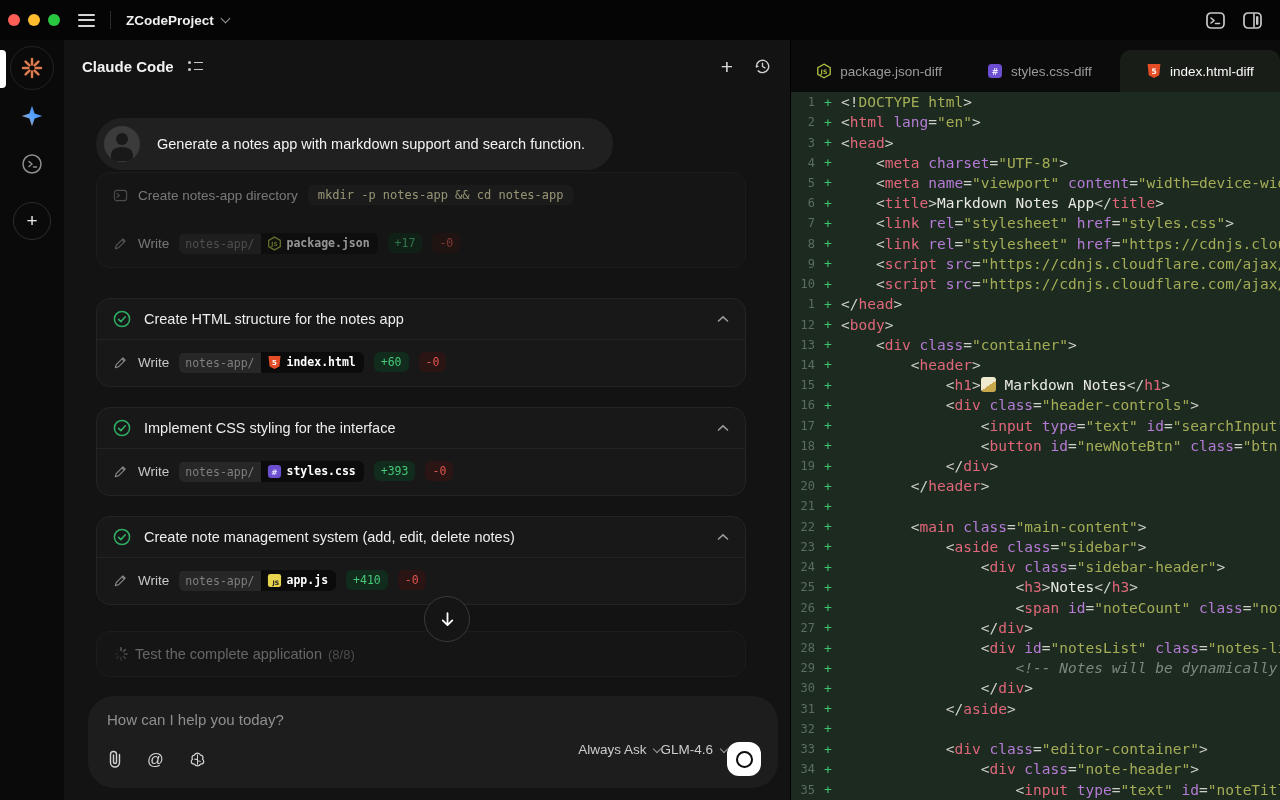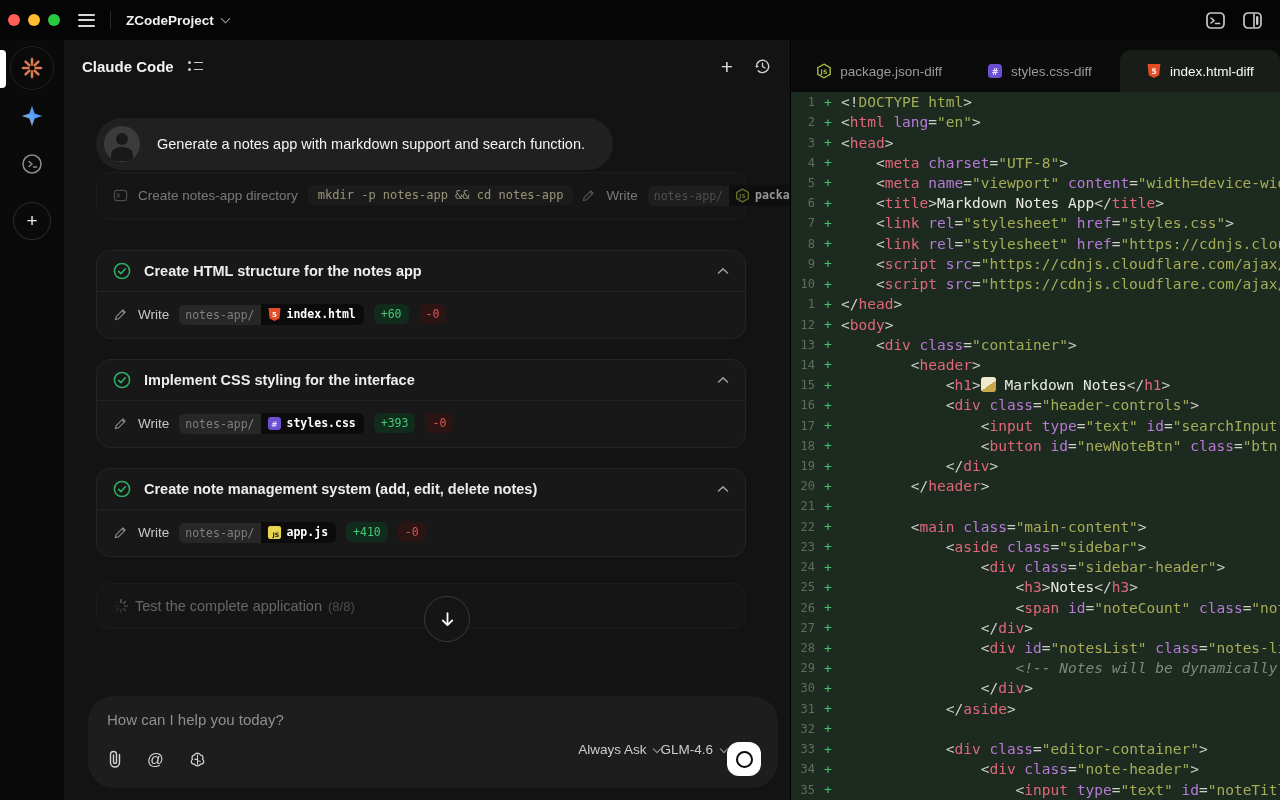--- a/index.html
+++ b/index.html
@@ -42,23 +42,23 @@
 .avatar::before{content:"";position:absolute;left:50%;top:7px;transform:translateX(-50%);width:12px;height:12px;border-radius:50%;background:#191919}
 .avatar::after{content:"";position:absolute;left:50%;top:21px;transform:translateX(-50%);width:22px;height:14px;border-radius:50% 50% 0 0;background:#191919}
 .bubble-text{font-size:14.5px;color:#f3f3f3;white-space:nowrap}
 
 .card{position:relative;z-index:1;background:#181818;border:1px solid #242424;border-radius:14px;margin-top:20px}
 .card.first{margin-top:2px}
 .card.m30{margin-top:30px}
 .card.m26{margin-top:26px}
 .card.dim{opacity:.55}
 .card-header{display:flex;align-items:center;gap:13px;padding:11px 16px;border-bottom:1px solid #232323}
-.card-title{font-size:14.5px;color:#ededed;font-weight:700;white-space:nowrap}
+.card-title{font-size:14.5px;color:#ededed;font-weight:400;white-space:nowrap}
 .card-chevron{margin-left:auto;display:flex}
-.card-body{padding:8px 16px 10px;display:flex;flex-direction:row;gap:8px}
+.card-body{padding:8px 16px 10px;display:flex;flex-direction:column;gap:20px}
 .trow{display:flex;align-items:center;gap:10px;height:28px}
 .action-label{color:#c9c9c9;font-size:13.5px;white-space:nowrap}
 .chip{display:inline-flex;border-radius:6px;overflow:hidden;font-family:"DejaVu Sans Mono",monospace;font-size:11.5px;align-items:flex-end;white-space:nowrap}
 .chip .cpath{background:#272727;color:#7f7f7f;padding:3px 6px;display:flex;align-items:center}
 .chip .cfile{background:#0b0b0b;color:#fff;font-weight:700;padding:3px 8px 3px 6px;display:flex;align-items:center;gap:5px}
 .badge{font-family:"DejaVu Sans Mono",monospace;font-size:11.5px;border-radius:6px;padding:3px 7px;line-height:1.3}
 .badge.add{background:#112b1c;color:var(--add,#46c878)}
 .badge.del{background:#2b1514;color:var(--del,#df544d)}
 .cmdchip{background:#222;color:#fef9c3;font-family:"DejaVu Sans Mono",monospace;font-size:12px;padding:3px 10px;border-radius:6px;white-space:nowrap}
 .status-row{display:flex;align-items:center;gap:6px;padding:14px 16px}

